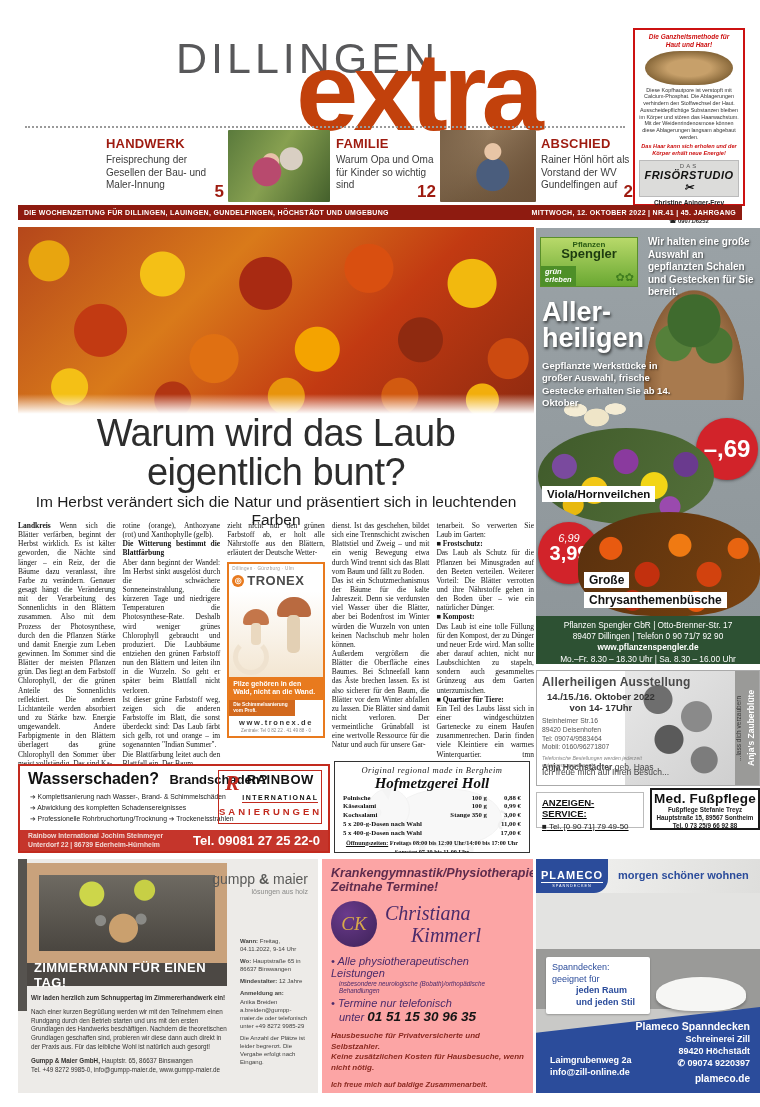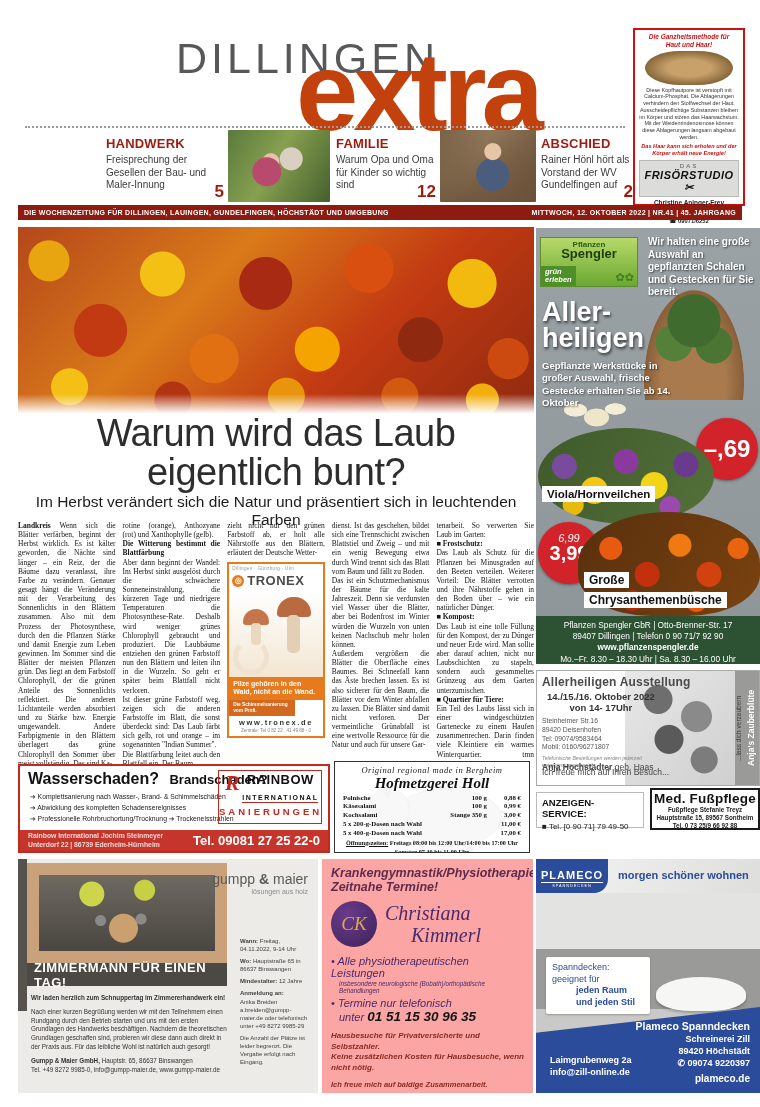--- a/index.html
+++ b/index.html
@@ -184,21 +184,21 @@
   .au-title{position:absolute;left:5px;top:4px;font-size:12px;font-weight:bold;color:#4a4a4a;letter-spacing:.2px;}
   .au-date{position:absolute;left:10px;top:20px;font-size:9.5px;font-weight:bold;color:#333;line-height:1.2;text-align:center;}
   .au-addr{position:absolute;left:5px;top:46px;font-size:6.8px;color:#555;line-height:1.3;}
   .au-note{position:absolute;left:5px;top:84px;font-size:5.2px;color:#888;line-height:1.25;font-style:italic;}
   .au-close{position:absolute;left:5px;top:96px;font-size:8.5px;color:#444;}
   .au-name{position:absolute;left:5px;top:91px;font-size:8.5px;color:#444;}
   .au-name .b{font-weight:bold;}
 
   
   .anzeigen{left:536px;top:792px;width:108px;height:36px;border:1px solid #bbb;background:#fff;
-    box-sizing:border-box;padding:4px 5px;}
+    box-sizing:border-box;padding:4px 5px;text-decoration:underline;}
   .an-title{font-size:9.5px;font-weight:bold;color:#111;}
   .an-tel{font-size:8px;color:#222;margin-top:3px;}
   .fuss{left:650px;top:788px;width:110px;height:42px;border:2px solid #1a1a1a;background:#fff;
     box-sizing:border-box;text-align:center;padding-top:1px;}
   .fu-title{font-size:13.5px;font-weight:bold;color:#111;letter-spacing:.2px;}
   .fu-line{font-size:6.3px;font-weight:bold;color:#222;line-height:1.3;}
 
   
   .rainbow{left:18px;top:764px;width:312px;height:89px;border:2px solid #c22a1e;background:#fff;
     box-sizing:border-box;}

